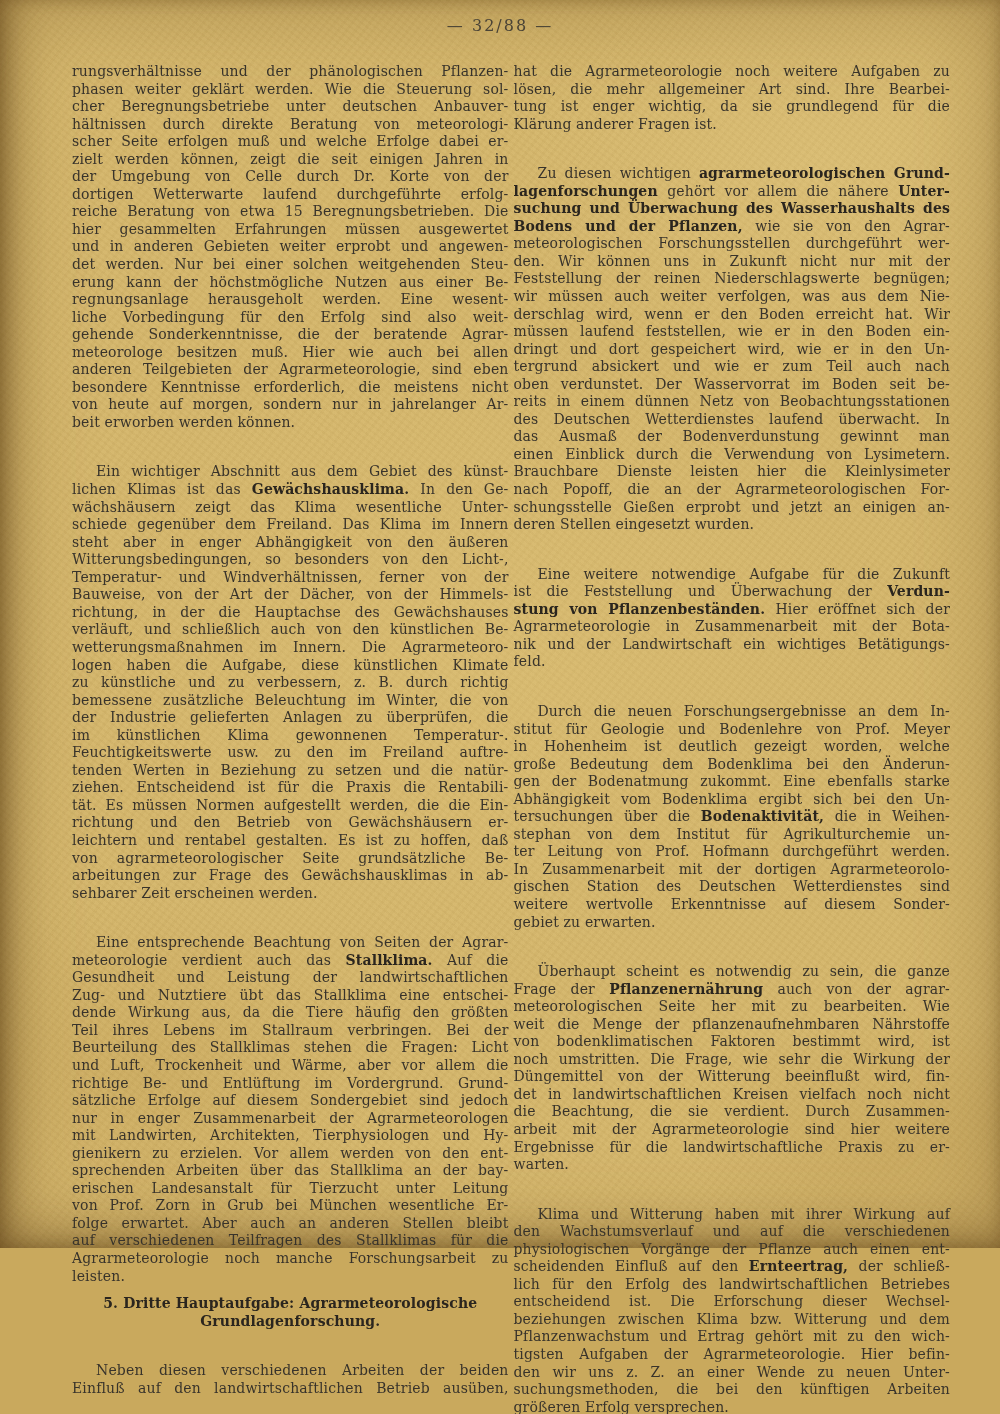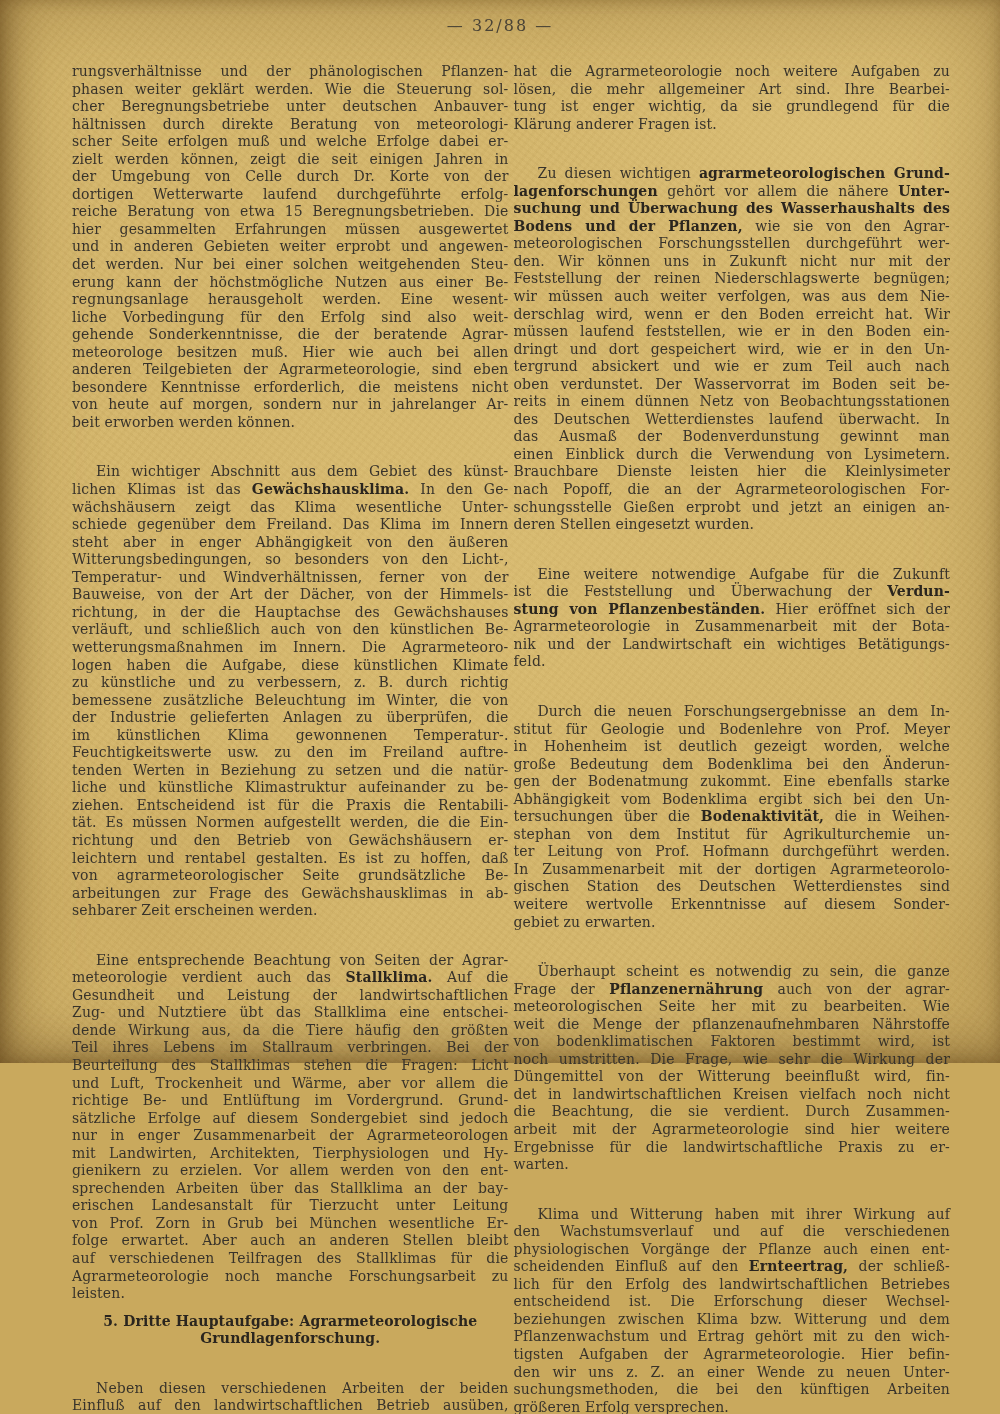--- a/index.html
+++ b/index.html
@@ -3,21 +3,21 @@
 <meta charset="utf-8">
 <style>
   html,body{margin:0;padding:0;}
   body{
     width:1000px;height:1414px;
     font-family:"DejaVu Serif","Liberation Serif",serif;
     background:#c9a95d;
     overflow:hidden;
   }
   .page{
-    position:relative;width:1000px;height:1063px;
+    position:relative;width:1000px;height:1248px;
     background:
       radial-gradient(ellipse 420px 300px at 82% 14%, rgba(238,214,146,0.22), transparent 72%),
       radial-gradient(ellipse 520px 420px at 48% 52%, rgba(228,200,126,0.28), transparent 75%),
       radial-gradient(ellipse 340px 260px at 14% 86%, rgba(168,128,52,0.16), transparent 70%),
       radial-gradient(ellipse 300px 200px at 90% 92%, rgba(160,120,46,0.18), transparent 70%),
       repeating-linear-gradient(37deg, rgba(120,90,30,0.035) 0 2px, rgba(240,220,160,0.035) 2px 5px),
       repeating-linear-gradient(-53deg, rgba(120,90,30,0.03) 0 3px, rgba(235,212,150,0.03) 3px 7px),
       #d4b66c;
     box-shadow:
       inset 0 0 90px rgba(96,66,22,0.38),
@@ -95,21 +95,20 @@
         <div class="line"><span>richtung, in der die Hauptachse des Gewächshauses</span></div>
         <div class="line"><span>verläuft, und schließlich auch von den künstlichen Be-</span></div>
         <div class="line"><span>wetterungsmaßnahmen im Innern. Die Agrarmeteoro-</span></div>
         <div class="line"><span>logen haben die Aufgabe, diese künstlichen Klimate</span></div>
         <div class="line"><span>zu künstliche und zu verbessern, z. B. durch richtig</span></div>
         <div class="line"><span>bemessene zusätzliche Beleuchtung im Winter, die von</span></div>
         <div class="line"><span>der Industrie gelieferten Anlagen zu überprüfen, die</span></div>
         <div class="line"><span>im künstlichen Klima gewonnenen Temperatur-.</span></div>
         <div class="line"><span>Feuchtigkeitswerte usw. zu den im Freiland auftre-</span></div>
         <div class="line"><span>tenden Werten in Beziehung zu setzen und die natür-</span></div>
-        <div class="line"><span>liche und künstliche Klimastruktur aufeinander zu be-</span></div>
         <div class="line"><span>ziehen. Entscheidend ist für die Praxis die Rentabili-</span></div>
         <div class="line"><span>tät. Es müssen Normen aufgestellt werden, die die Ein-</span></div>
         <div class="line"><span>richtung und den Betrieb von Gewächshäusern er-</span></div>
         <div class="line"><span>leichtern und rentabel gestalten. Es ist zu hoffen, daß</span></div>
         <div class="line"><span>von agrarmeteorologischer Seite grundsätzliche Be-</span></div>
         <div class="line"><span>arbeitungen zur Frage des Gewächshausklimas in ab-</span></div>
         <div class="line last"><span>sehbarer Zeit erscheinen werden.</span></div>
         <div class="line indent"><span>Eine entsprechende Beachtung von Seiten der Agrar-</span></div>
         <div class="line"><span>meteorologie verdient auch das </span><b>Stallklima.</b><span> Auf die</span></div>
         <div class="line"><span>Gesundheit und Leistung der landwirtschaftlichen</span></div>

